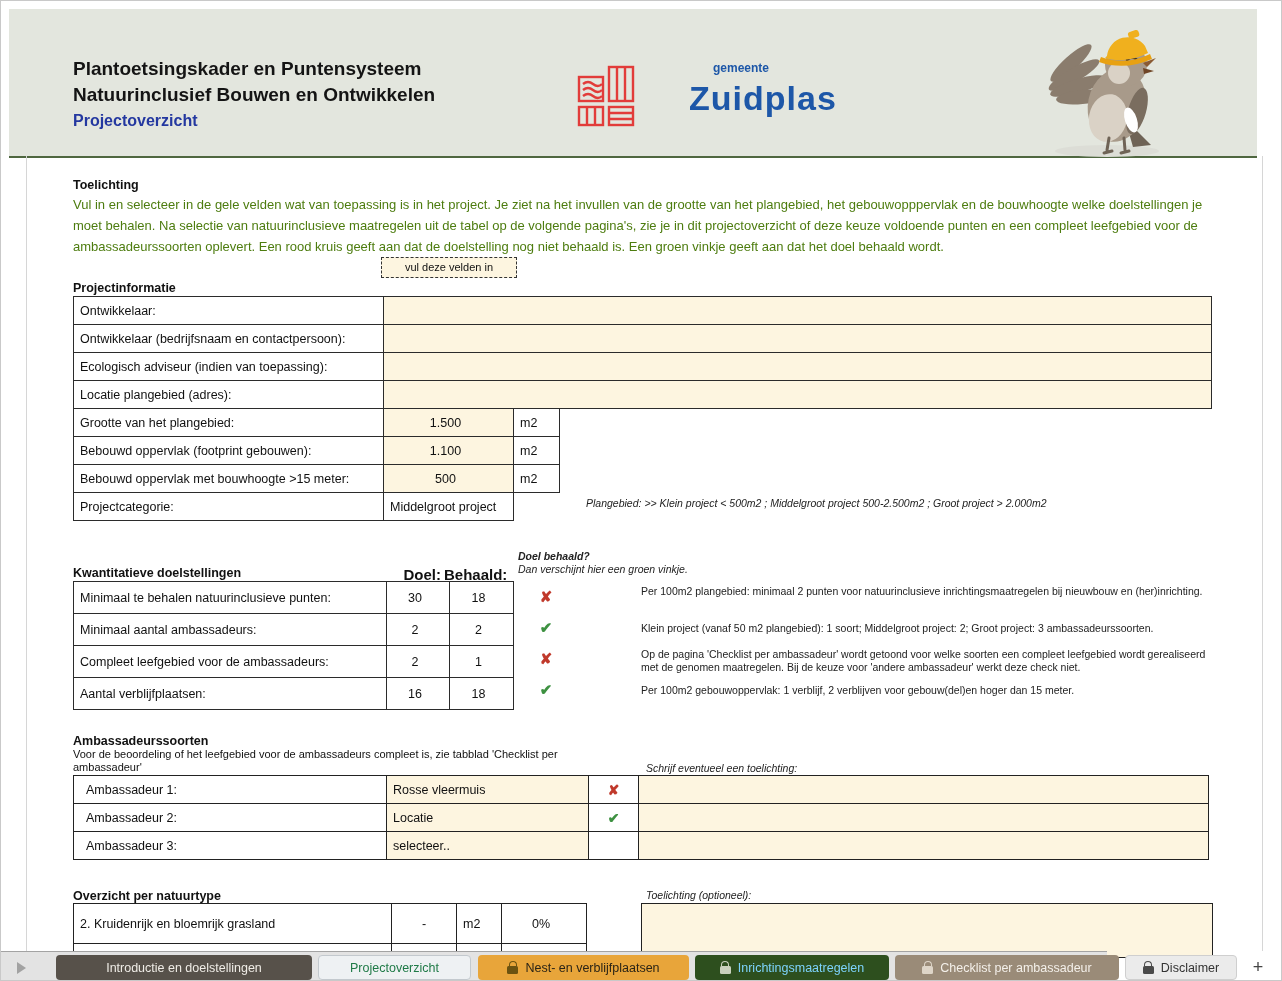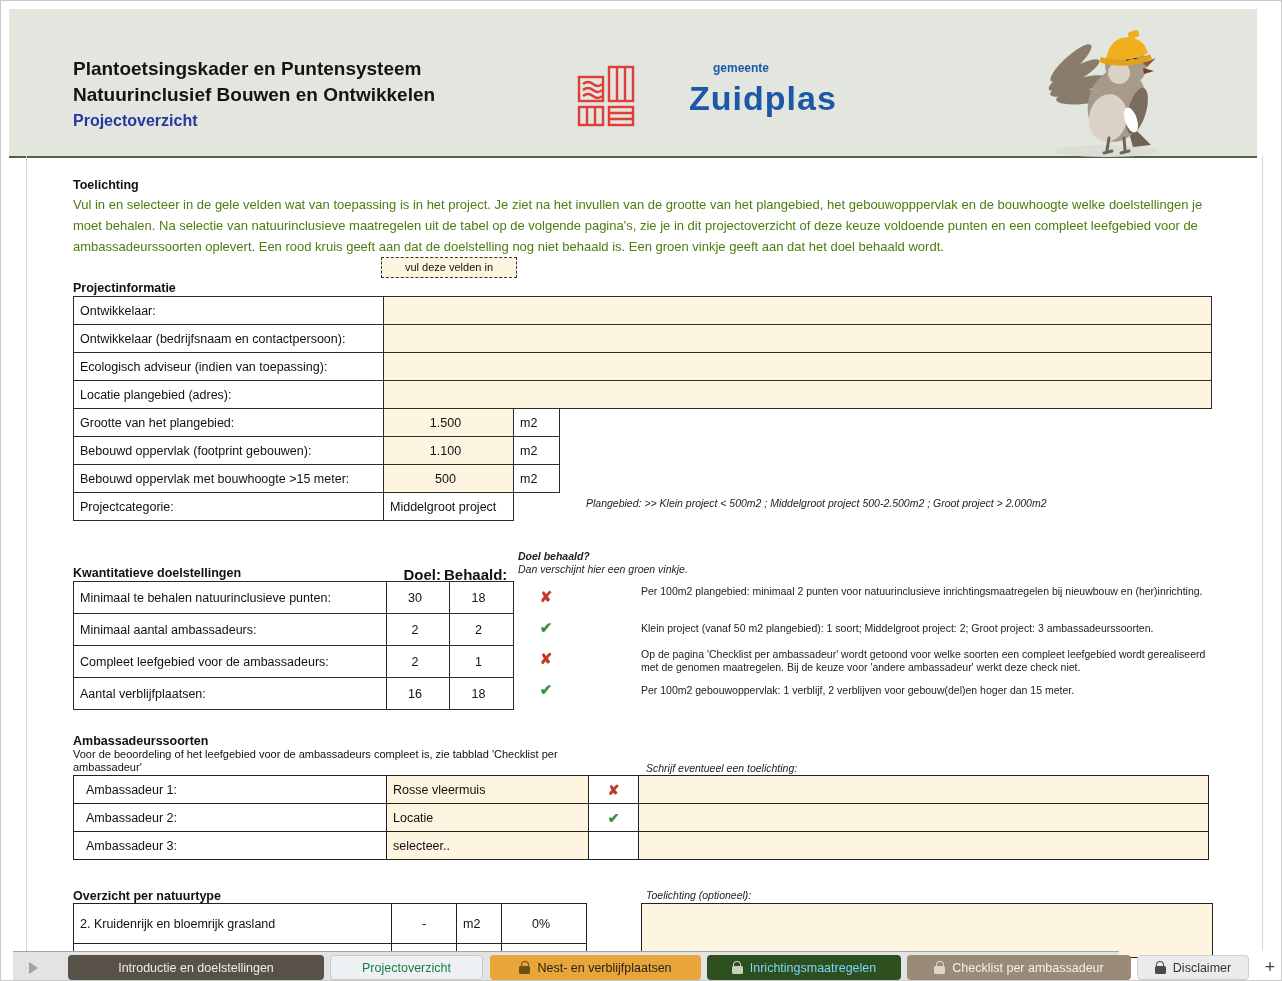--- a/index.html
+++ b/index.html
@@ -36,21 +36,21 @@
   .nat-wrap{position:absolute;left:72px;top:902px;width:524px;height:48px;overflow:hidden;}
   .t-nat td{border:1.3px solid #222;}
   .colhead{position:absolute;font-size:15px;font-weight:bold;color:#111;text-align:right;}
   .status{position:absolute;width:36px;text-align:center;font-size:15px;}
   [data-status="cross"]::before{content:"✘";color:#c0392b;font-weight:bold;}
   [data-status="check"]::before{content:"✔";color:#3d9141;font-weight:bold;}
   td[data-status]{font-size:14px;text-align:center;padding:0;}
   .nat-toel{position:absolute;left:640px;top:902px;width:572px;height:55px;background:#fdf5e0;border:1.4px solid #222;box-sizing:border-box;}
   .note-block{position:absolute;left:640px;width:580px;font-size:10.5px;line-height:13px;color:#222;}
   
-  .tabbar{position:absolute;left:12px;top:950px;width:1106px;height:31px;background:#e3e3e3;border-top:1px solid #a3a3a3;z-index:5;box-sizing:border-box;}
+  .tabbar{position:absolute;left:0;top:950px;width:1106px;height:31px;background:#e3e3e3;border-top:1px solid #a3a3a3;z-index:5;box-sizing:border-box;}
   .nav-arrow{position:absolute;left:16px;top:10px;width:0;height:0;border-top:6px solid transparent;border-bottom:6px solid transparent;border-left:9px solid #a2a2a2;}
   .tab{position:absolute;top:3px;height:25px;border-radius:4px;display:flex;align-items:center;justify-content:center;font-size:12.5px;box-sizing:border-box;gap:7px;}
   .tab-1{left:55px;width:256px;background:#57514a;color:#efece6;}
   .tab-2{left:317px;width:153px;background:#eef1f3;color:#1f7a47;border:1px solid #c3c9ce;}
   .tab-3{left:477px;width:211px;background:#e8a53a;color:#2b2416;}
   .tab-3 .lock{color:#6b5210;}
   .tab-4{left:694px;width:194px;background:#2d4f1e;color:#7dd3fc;align-items:center;}
   .tab-4 .lock{color:#c9d1bd;}
   .tab-5{left:894px;width:224px;background:#9a8b78;color:#f4f0ea;}
   .tab-5 .lock{color:#ded5c8;}

